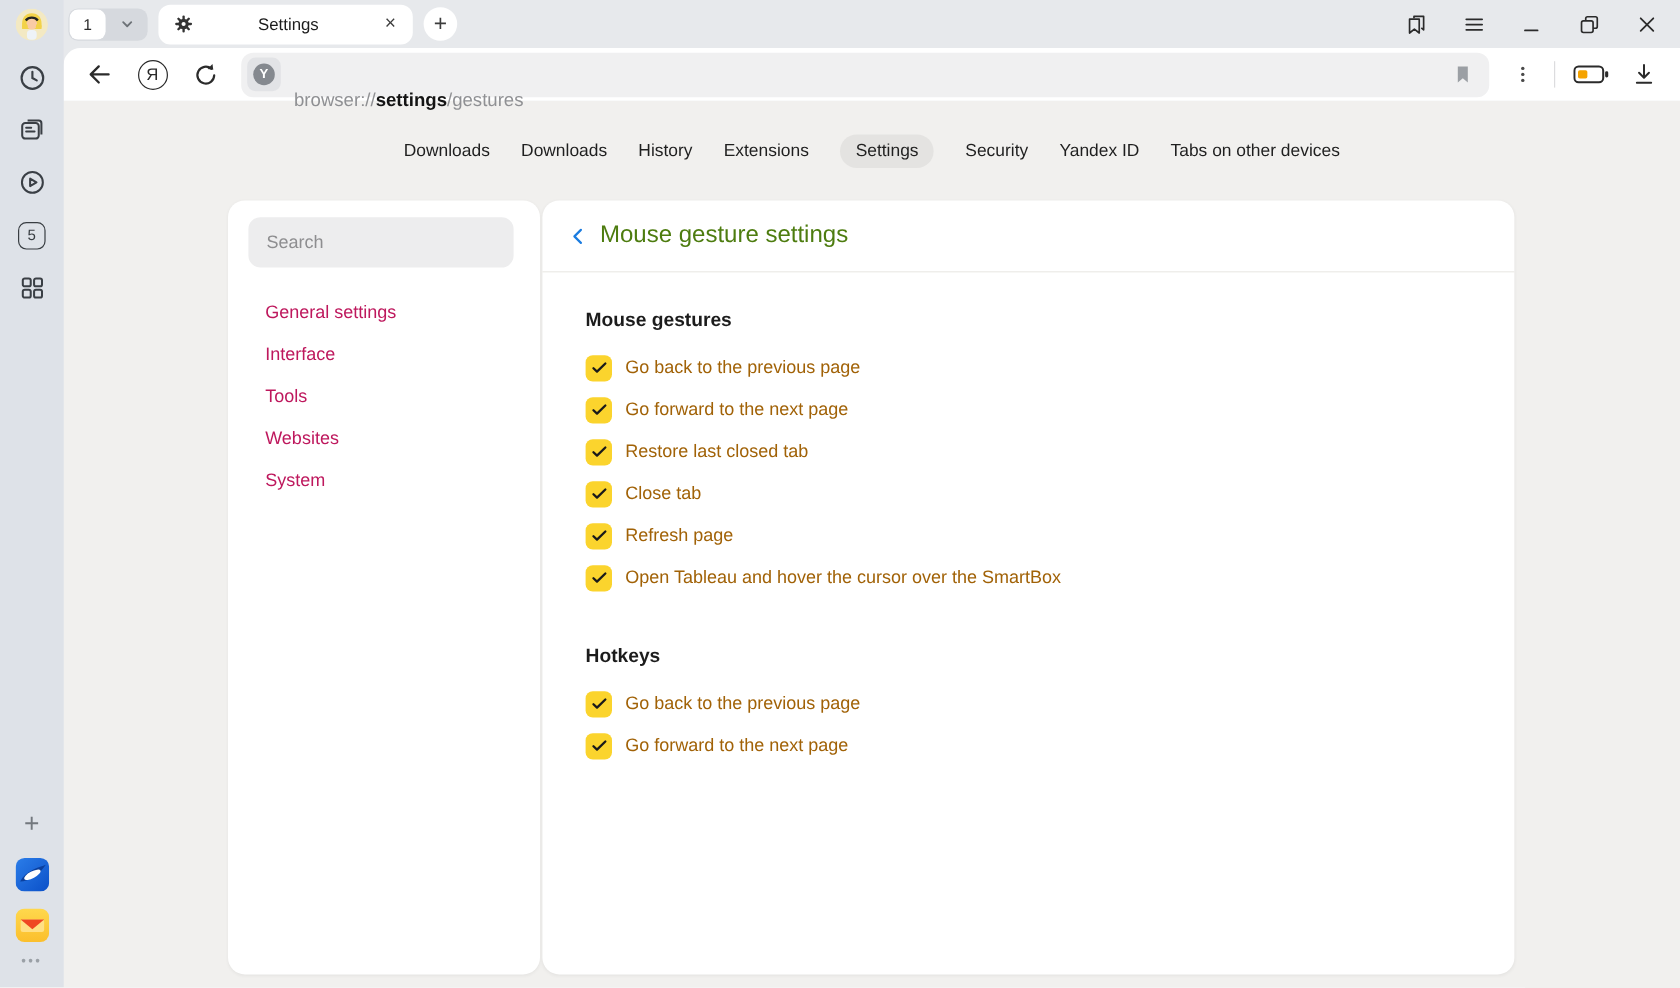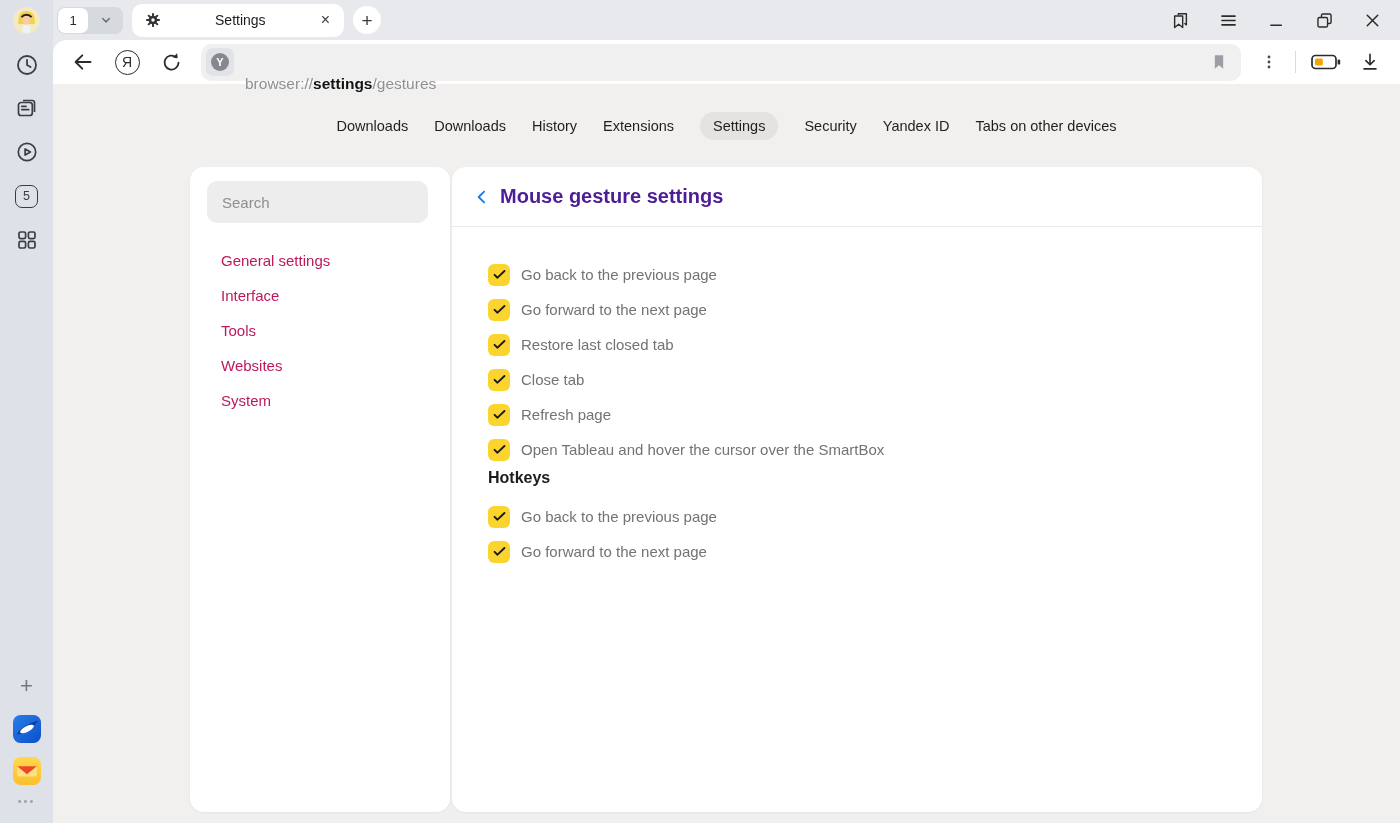--- a/index.html
+++ b/index.html
@@ -56,29 +56,29 @@
   .panel { position: absolute; background: #fff; border-radius: 14px; box-shadow: 0 1px 3px rgba(0,0,0,.05); }
   .left-panel { left: 137px; top: 83px; width: 260px; height: 645px; }
   .search-input { display: block; width: 221px; height: 42px; margin: 14px 17px 20px; background: #ededee; border: 0; border-radius: 10px; padding: 0 15px; font-size: 15px; font-family: inherit; color: #1e1e1e; outline: none; }
   .search-input::placeholder { color: #8e8e90; }
   .side-menu { padding: 0 0 0 31px; }
   .side-item { height: 35px; display: flex; align-items: center; font-size: 15px; color: #be185d; cursor: pointer; }
 
   .main-panel { left: 399px; top: 83px; width: 810px; height: 645px; }
   .panel-header { height: 60px; display: flex; align-items: center; padding: 0 20px 0 17px; border-bottom: 1px solid #eceae7; }
   .back-btn { width: 26px; height: 26px; display: flex; align-items: center; justify-content: center; background: none; border: 0; cursor: pointer; padding: 0; }
-  .panel-title { font-size: 20px; color: #4c1d95; margin-left: 5px; cursor: pointer; font-weight: bold; }
+  .panel-title { font-size: 20px; color: #4d7c0f; margin-left: 5px; cursor: pointer; }
   .panel-body { padding: 30px 36px 0; }
   .section-heading { font-size: 16px; font-weight: 700; color: #1c1c1c; margin: 0 0 11px; line-height: 21px; }
-  .section-heading.second { }
+  .section-heading.second { margin-top: 38px; }
   .opt-row { height: 35px; display: flex; align-items: center; gap: 11px; }
   .checkbox { width: 22px; height: 22px; border-radius: 6px; background: #fbd42d; display: flex; align-items: center; justify-content: center; cursor: pointer; flex: none; }
   .checkbox svg { visibility: hidden; }
   .checkbox.checked svg { visibility: visible; }
-  .opt-label { font-size: 15px; color: #737373; }
+  .opt-label { font-size: 15px; color: #a16207; }
 </style>
 </head>
 <body>
 
 <div class="app">
 
   <div class="rail">
     <div class="avatar">
       <svg viewBox="0 0 30 30" width="27" height="27">
         <circle cx="15" cy="15" r="15" fill="#f3e9c3"></circle>
@@ -305,20 +305,21 @@
       <div class="panel-header">
         <button class="back-btn">
           <svg viewBox="0 0 24 24" width="20" height="20" fill="none" stroke="#1b7ce0" stroke-width="2.2" stroke-linecap="round" stroke-linejoin="round">
             <path d="M14.5 5.5L8 12l6.5 6.5"></path>
           </svg>
         </button>
         <span class="panel-title">Mouse gesture settings</span>
       </div>
 
       <div class="panel-body">
+        <h3 class="section-heading">Mouse gestures</h3>
 
         <div class="opt-row">
           <span class="checkbox checked">
             <svg viewBox="0 0 24 24" width="17" height="17" fill="none" stroke="#1a1a1a" stroke-width="2.7" stroke-linecap="round" stroke-linejoin="round">
                 <path d="M5 12.5l4.2 4L19 7"></path>
               </svg>
           </span>
           <span class="opt-label">Go back to the previous page</span>
         </div>
         <div class="opt-row">

